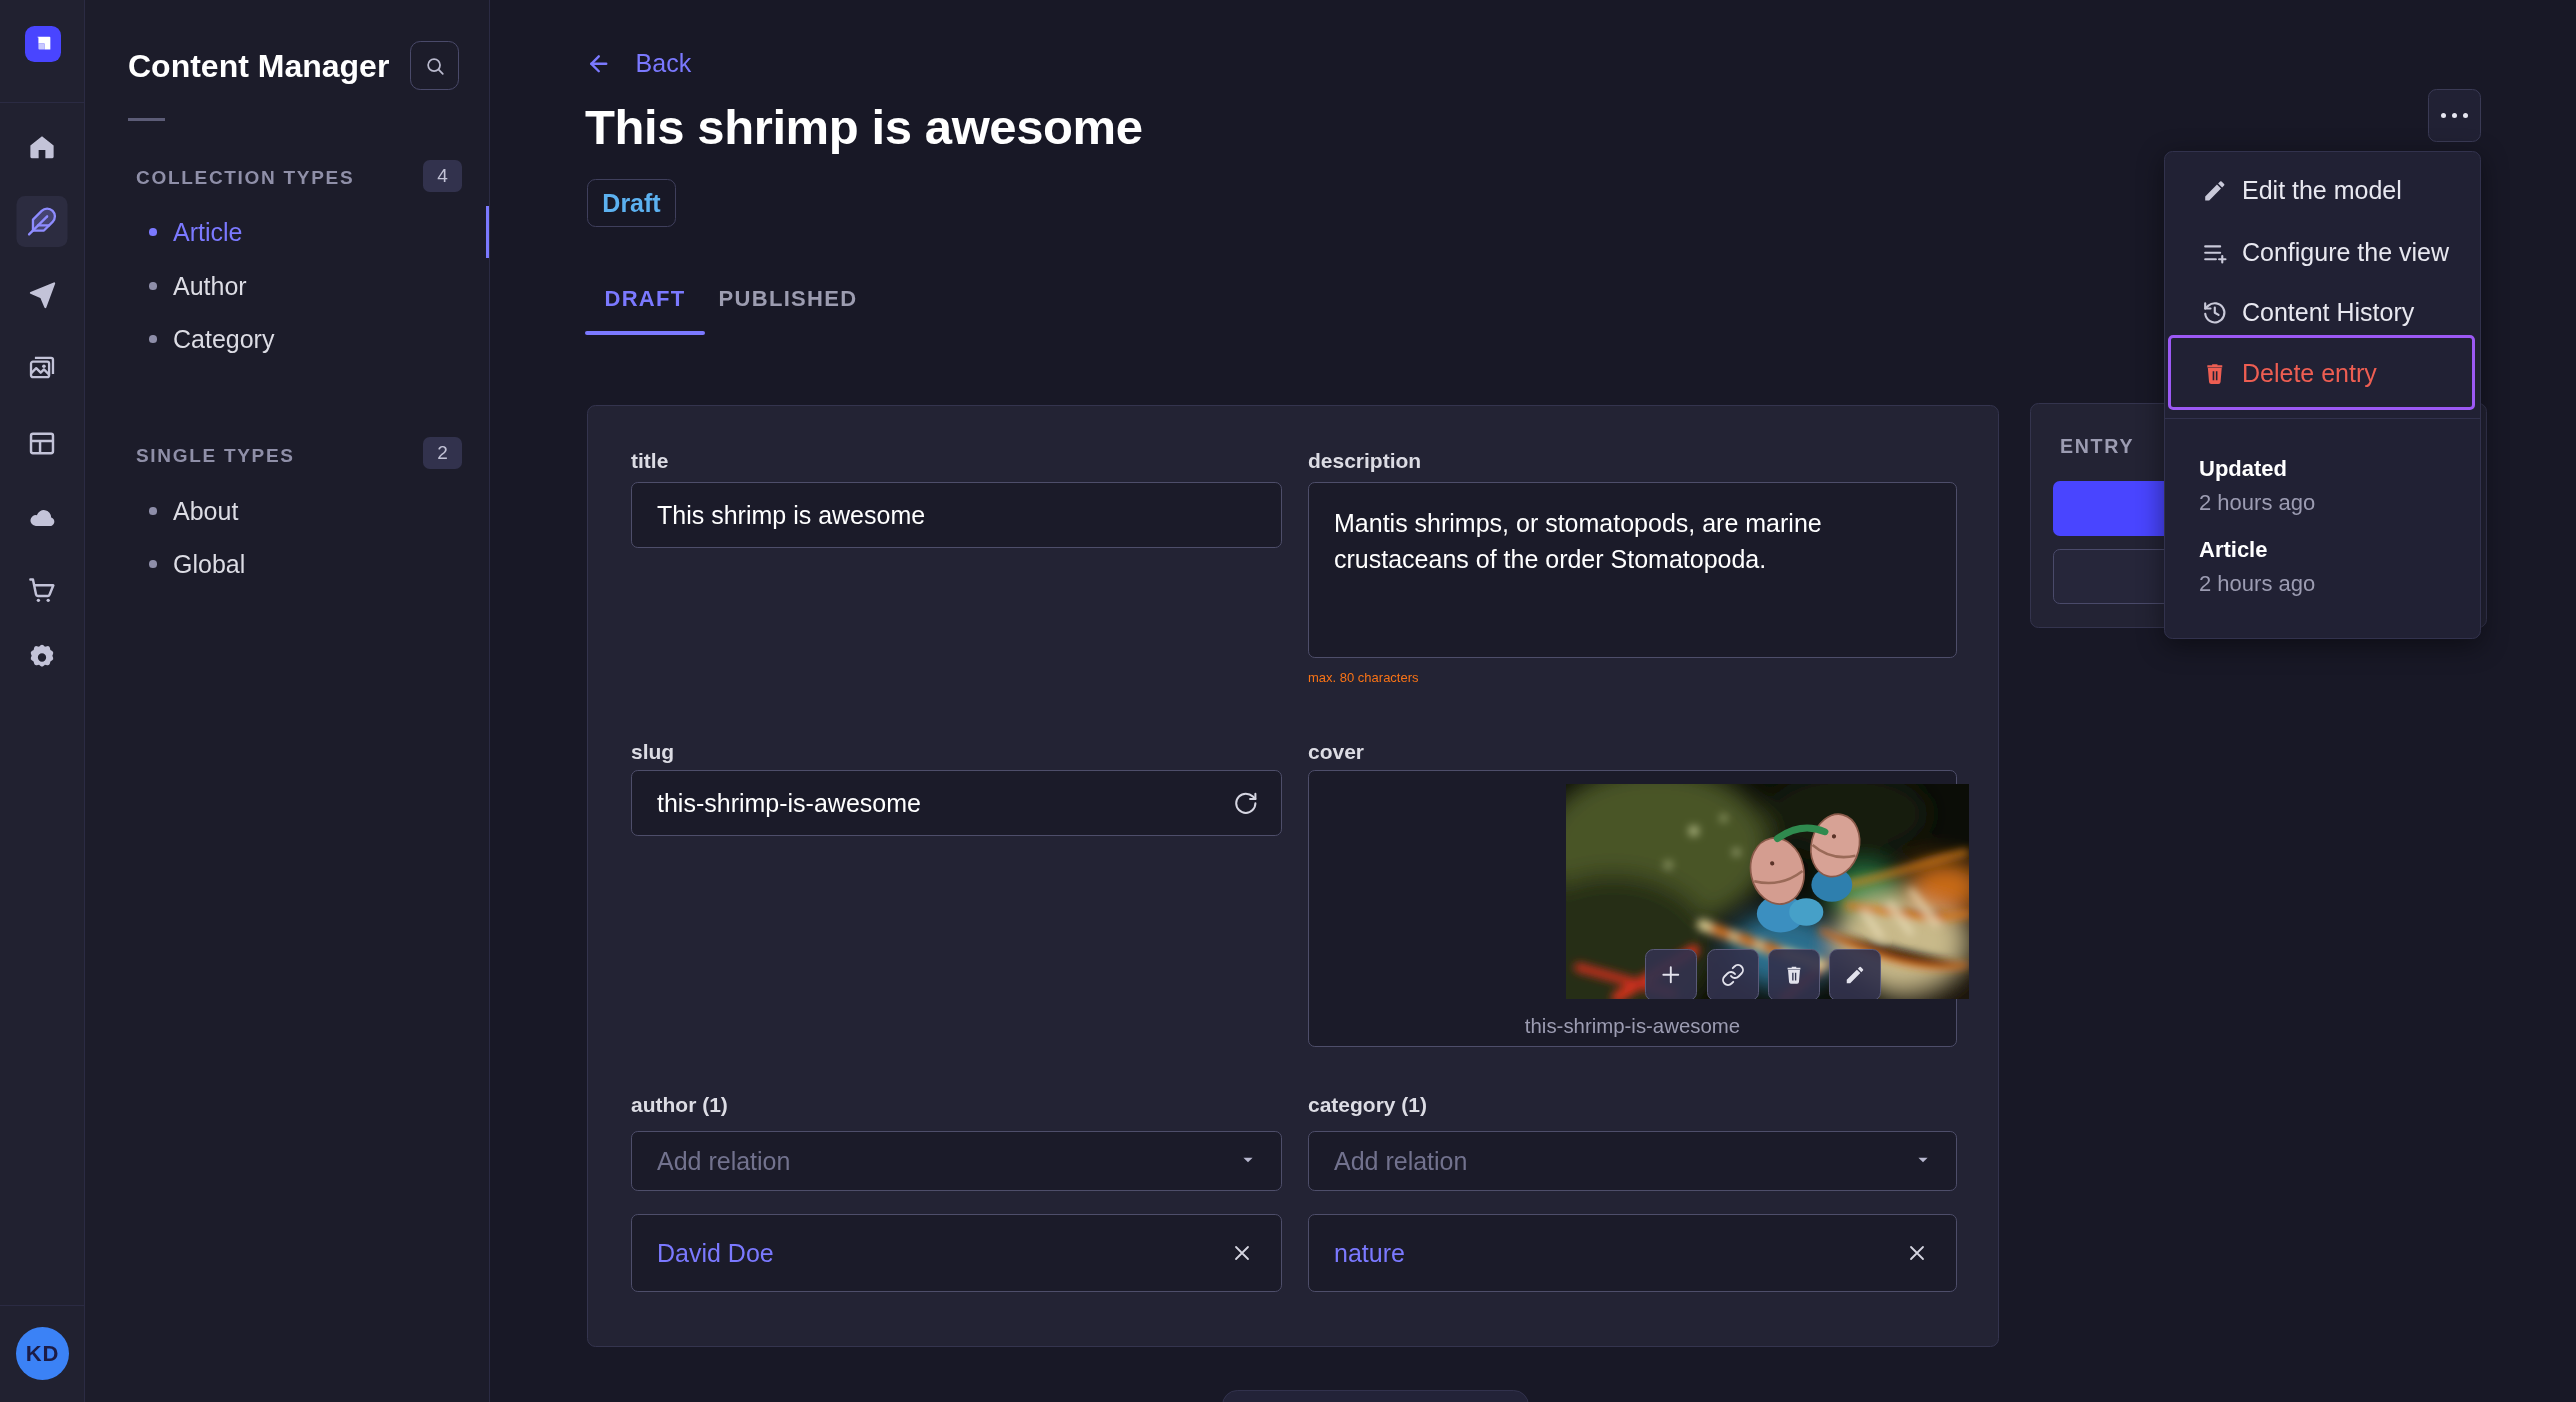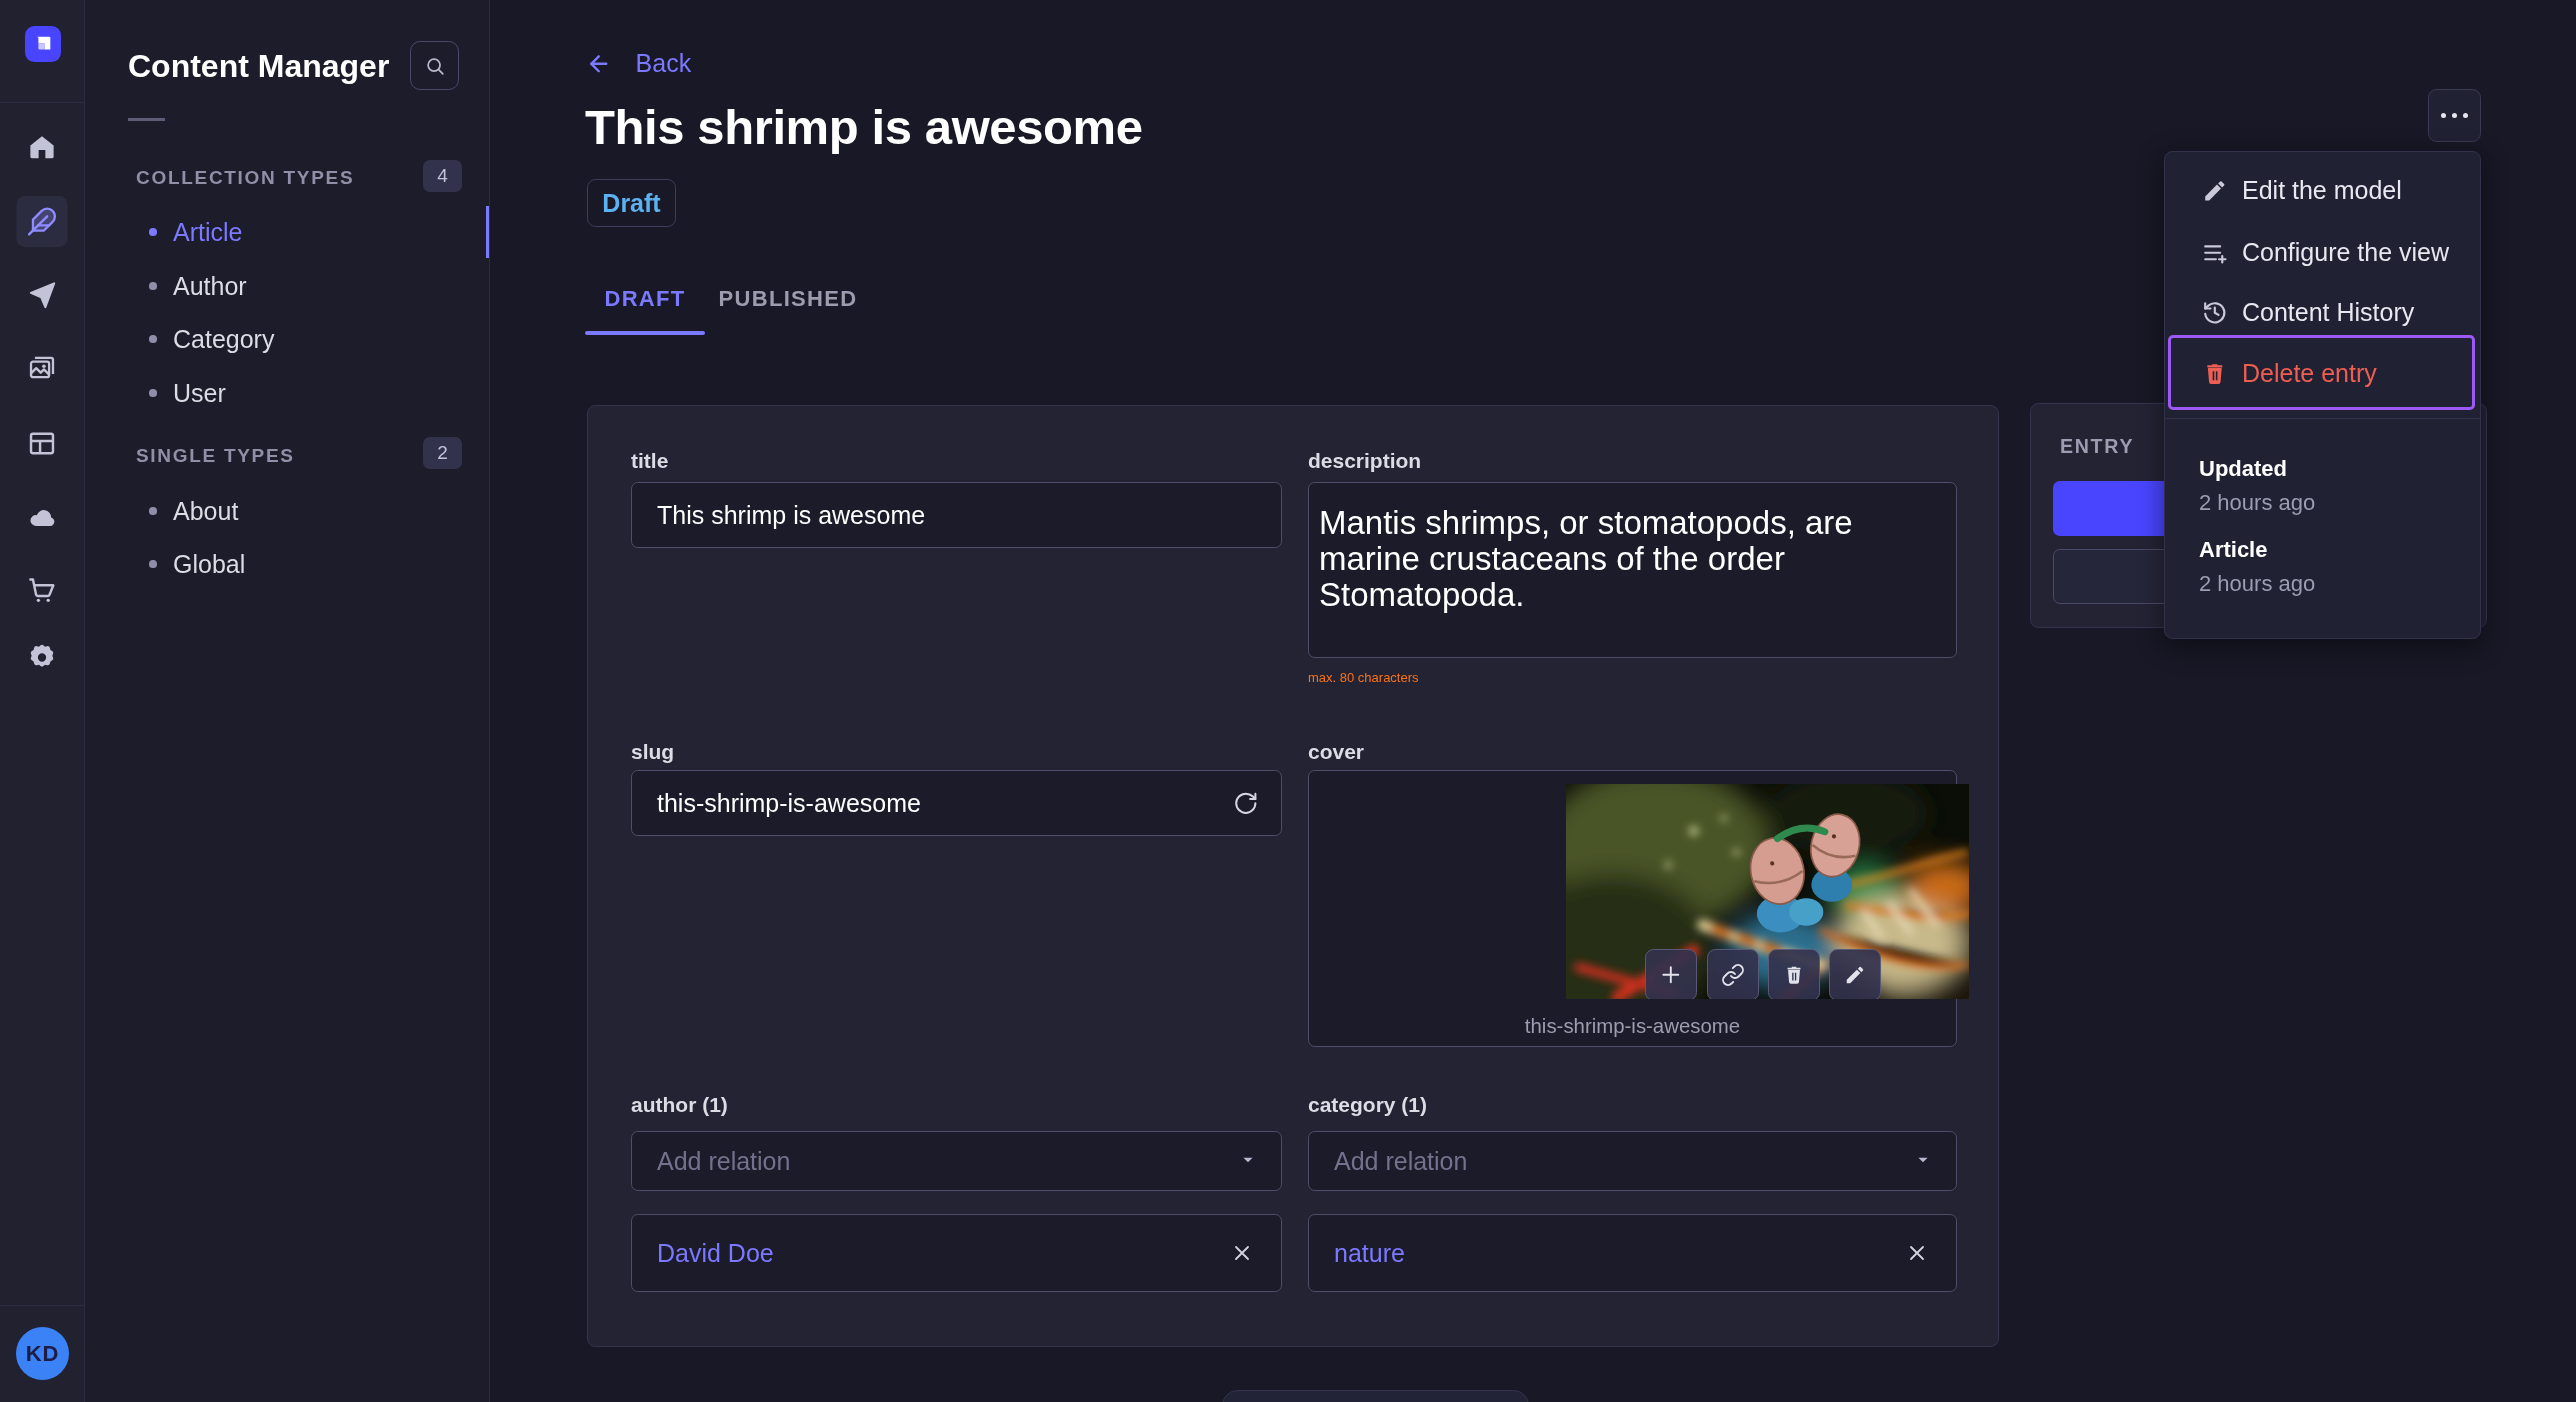--- a/index.html
+++ b/index.html
@@ -60,21 +60,21 @@
     display:flex; align-items:center; justify-content:center; gap:6px; }
   #more-button i { width:5.1px; height:5.1px; border-radius:50%; background:#e6e6f0; display:block; }
 
   
   #card { position:absolute; left:587px; top:405px; width:1412px; height:942px;
     background:#232334; border:0.9px solid #34344e; border-radius:8.5px; z-index:1; }
   .f-label { position:absolute; font-size:21px; font-weight:bold; color:#dcdce4; }
   .f-box { position:absolute; background:#1b1b29; border:0.9px solid #4e4e6a; border-radius:6.8px; }
   .f-input-text { position:absolute; left:25px; top:0; height:100%; display:flex;
     align-items:center; font-size:25px; color:#ffffff; }
-  #desc-box { padding:22px 10px; font-size:33px; line-height:36px; color:#ffffff; }
+  #desc-box { padding:22px 25px; font-size:25px; line-height:36px; color:#ffffff; }
   .f-hint { position:absolute; font-size:13px; color:#f97316; }
   .placeholder { color:#72728e !important; }
   .caret { position:absolute; right:22px; top:50%; transform:translateY(-50%); }
   .icon-btn-in-field { position:absolute; right:17px; top:50%; transform:translateY(-50%);
     width:37px; height:37px; display:flex; align-items:center; justify-content:center; cursor:pointer; }
   .chip-text { color:#7b79ff !important; }
   .chip-close { position:absolute; right:22px; top:50%; transform:translateY(-50%);
     width:34px; height:34px; display:flex; align-items:center; justify-content:center; cursor:pointer; }
   #cover-img { position:absolute; left:257px; top:12.8px; width:403px; height:215px; overflow:hidden; }
   #cover-caption { position:absolute; left:0; width:100%; top:244px; text-align:center;
@@ -195,24 +195,20 @@
     <span class="bullet"></span>
     <span class="lbl">Article</span>
   </div>
   <div class="subnav-item" style="top:260px">
     <span class="bullet"></span>
     <span class="lbl">Author</span>
   </div>
   <div class="subnav-item" style="top:313px">
     <span class="bullet"></span>
     <span class="lbl">Category</span>
-  </div>
-  <div class="subnav-item" style="top:367px">
-    <span class="bullet"></span>
-    <span class="lbl">User</span>
   </div>
   <div id="active-bar"></div>
 
   <div class="section-label" style="top:445px">SINGLE TYPES</div>
   <div class="count-badge" style="top:437px">2</div>
 
   <div class="subnav-item" style="top:485px">
     <span class="bullet"></span>
     <span class="lbl">About</span>
   </div>

